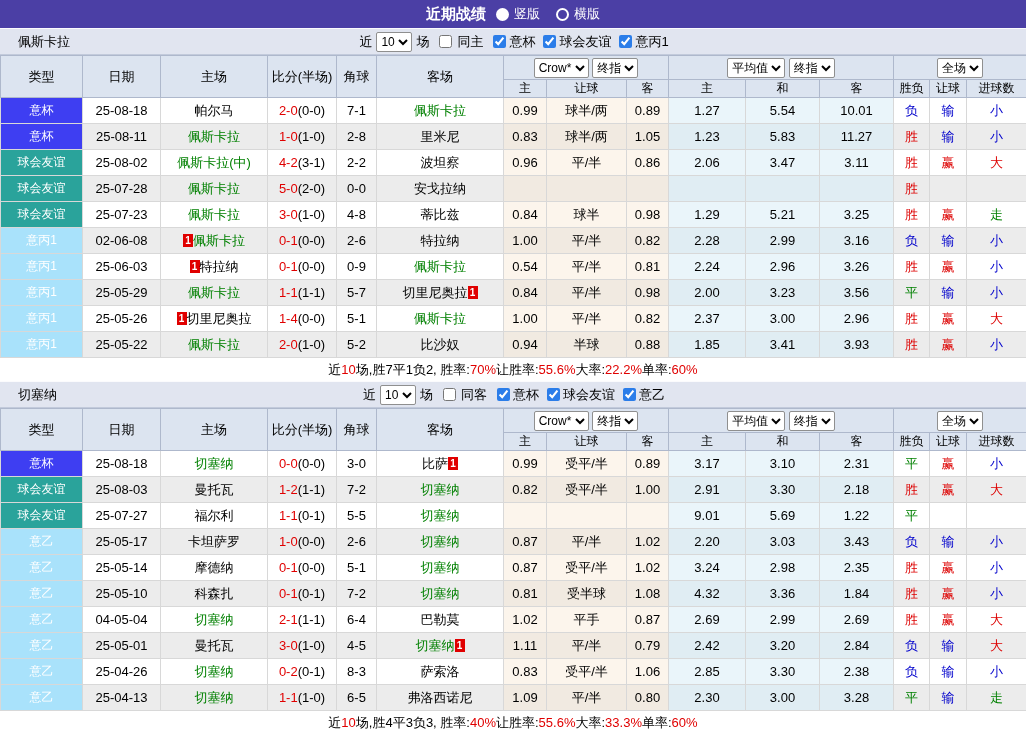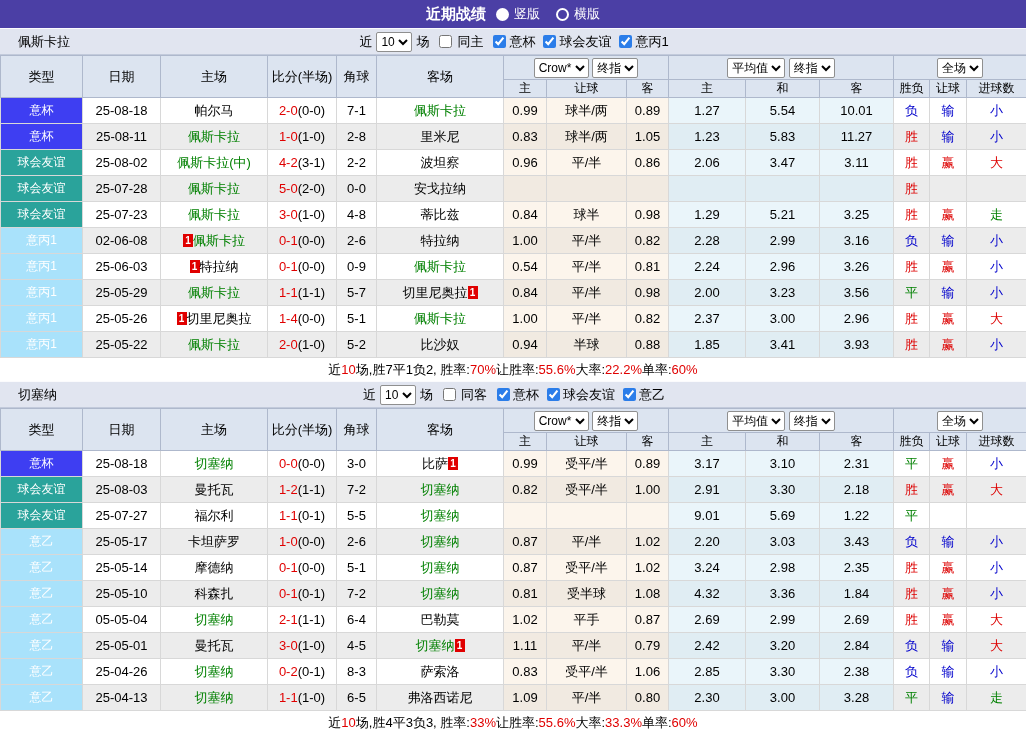--- a/index.html
+++ b/index.html
@@ -502,21 +502,21 @@
         <td class="odds-col">1.08</td>
         <td class="avg-col">4.32</td>
         <td class="avg-col">3.36</td>
         <td class="avg-col">1.84</td>
         <td style="color: rgb(221, 0, 0);">胜</td>
         <td style="color: rgb(221, 0, 0);">赢</td>
         <td style="color: rgb(0, 0, 204);">小</td>
       </tr>
       <tr>
         <td class="type-cell" style="background: rgb(169, 226, 251); color: rgb(255, 255, 255);">意乙</td>
-        <td>05-05-04</td>
+        <td>04-05-04</td>
         <td><span class="team-green">切塞纳</span></td>
         <td><span class="ft">2-1</span><span class="ht">(1-1)</span></td>
         <td>6-4</td>
         <td><span class="">巴勒莫</span></td>
         <td class="odds-col">1.02</td>
         <td class="odds-col">平手</td>
         <td class="odds-col">0.87</td>
         <td class="avg-col">2.69</td>
         <td class="avg-col">2.99</td>
         <td class="avg-col">2.69</td>
@@ -574,20 +574,20 @@
         <td style="color: rgb(0, 128, 0);">平</td>
         <td style="color: rgb(0, 0, 204);">输</td>
         <td style="color: rgb(0, 128, 0);">走</td>
       </tr>
     </tbody>
 </table>
 <div class="summary">
     <span>近</span>
     <span class="red">10</span>
     <span>场,胜4平3负3, 胜率:</span>
-    <span class="red">33%</span>
+    <span class="red">40%</span>
     <span> 让胜率:</span>
     <span class="red">55.6%</span>
     <span> 大率:</span>
     <span class="red">33.3%</span>
     <span> 单率:</span>
     <span class="red">60%</span>
   </div>
 
 </body></html>

